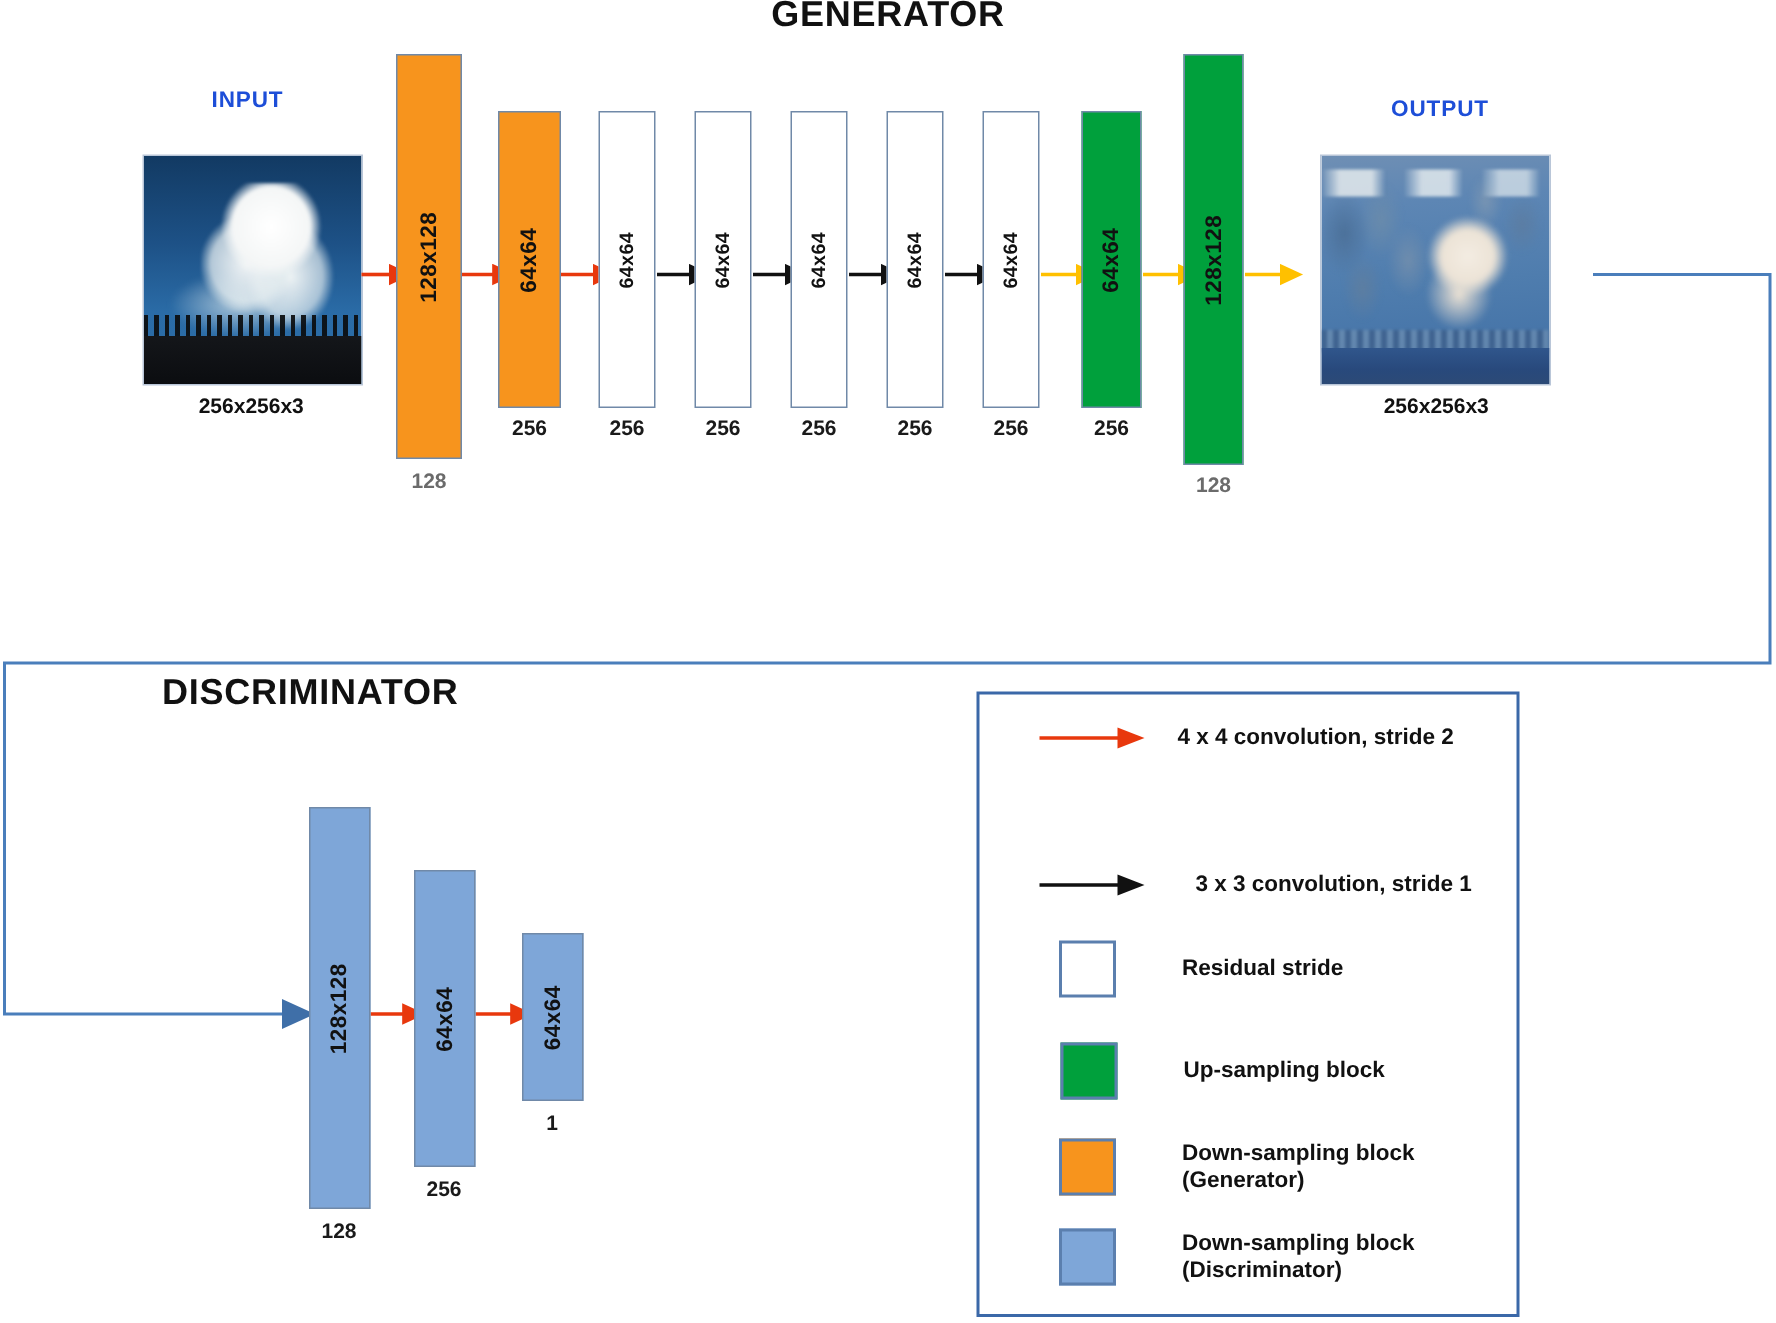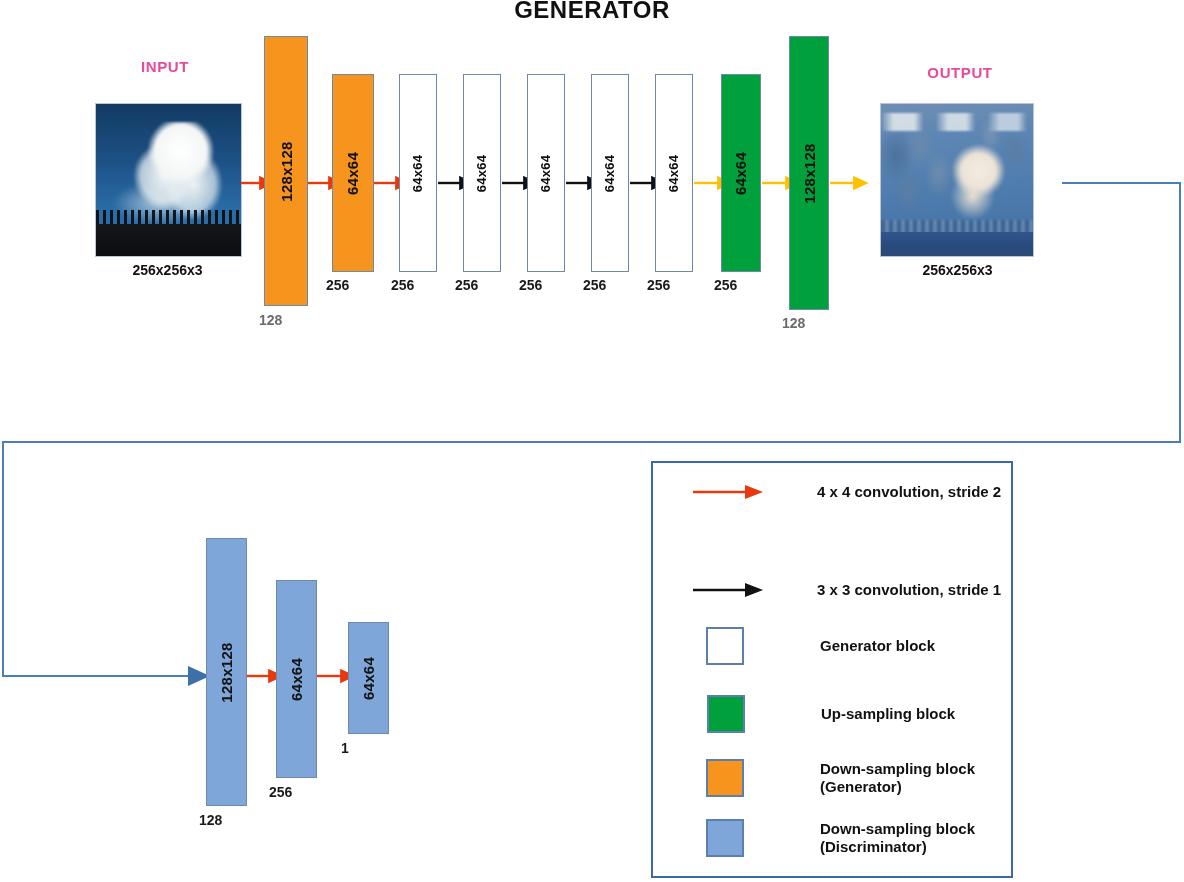--- a/index.html
+++ b/index.html
@@ -32,21 +32,21 @@
     white-space: nowrap;
   }
   #gen-title { left: 0; top: -4px; width: 1184px; text-align: center; }
   #disc-title { left: 108px; top: 448px; }
 
   
   .io-title {
     font-weight: bold;
     font-size: 15px;
     letter-spacing: 0.6px;
-    color: #ec4899;
+    color: #1d4ed8;
     white-space: nowrap;
     text-align: center;
   }
   .io-caption {
     font-weight: bold;
     font-size: 14px;
     color: #111111;
     white-space: nowrap;
     text-align: center;
   }
@@ -151,38 +151,37 @@
   .blk-green  { background: #00a03c; }
   .blk-white  { background: #ffffff; }
   .blk-blue   { background: #7ea6d8; }
 
   .chan-label {
     position: absolute;
     font-weight: bold;
     font-size: 14px;
     color: #1a1a1a;
     white-space: nowrap;
-    text-align: left;
+    text-align: center;
   }
   .chan-label.muted { color: #6b6b6b; font-weight: bold; }
 
   
   #legend-box {
     position: absolute;
     left: 651px; top: 461px;
     width: 362px; height: 417px;
     box-sizing: border-box;
     border: 2px solid #3b68a8;
     background: #ffffff;
   }
   .legend-row {
     position: absolute;
     display: flex;
     align-items: center;
-    gap: 32px;
   }
   .legend-swatch {
     width: 38px; height: 38px;
     box-sizing: border-box;
     border: 2px solid #5b7fae;
     flex: 0 0 auto;
   }
   .sw-white { background: #ffffff; }
   .sw-green { background: #00a03c; }
   .sw-orange{ background: #f7941d; }
@@ -200,20 +199,21 @@
 <body>
 
 <div id="canvas">
 
   <svg class="abs" width="1184" height="882" style="left:0;top:0;">
     <polyline points="1062,183 1180,183 1180,442 3,442 3,676 188,676" fill="none" stroke="#4a7ebb" stroke-width="2"></polyline>
     <polygon points="188,666 210,676 188,686" fill="#3f6fa8"></polygon>
   </svg>
 
   <div class="abs section-title" id="gen-title">GENERATOR</div>
+  <div class="abs section-title" id="disc-title">DISCRIMINATOR</div>
 
   <div class="abs io-title" style="left:85px; top:58px; width:160px;">INPUT</div>
   <div class="thumb" id="input-photo" style="left:95px; top:103px; width:145px; height:152px;">
     <div class="layer sky"></div>
     <div class="layer haze"></div>
     <div class="layer cloud"></div>
     <div class="layer treeline"></div>
     <div class="layer ground"></div>
   </div>
   <div class="abs io-caption" style="left:85px; top:262px; width:165px;">256x256x3</div>
@@ -331,26 +331,26 @@
       </svg>
       <span class="legend-text" style="margin-left:20px;">4 x 4 convolution, stride 2</span>
     </div>
 
 
     <div class="legend-row" style="left:38px; top:118px;">
       <svg class="legend-arrow" viewBox="0 0 74 18">
         <line x1="2" y1="9" x2="56" y2="9" stroke="#111111" stroke-width="2.4"></line>
         <polygon points="54,2 72,9 54,16" fill="#111111"></polygon>
       </svg>
-      <span class="legend-text" style="margin-left:20px;">3 x 3 convolution, stride 1</span>
+      <span class="legend-text" style="margin-left:32px;">3 x 3 convolution, stride 1</span>
     </div>
 
     <div class="legend-row" style="left:53px; top:164px;">
       <span class="legend-swatch sw-white"></span>
-      <span class="legend-text" style="margin-left:44px;">Generator block</span>
+      <span class="legend-text" style="margin-left:44px;">Residual stride</span>
     </div>
 
     <div class="legend-row" style="left:54px; top:232px;">
       <span class="legend-swatch sw-green"></span>
       <span class="legend-text" style="margin-left:44px;">Up-sampling block</span>
     </div>
 
     <div class="legend-row" style="left:53px; top:296px;">
       <span class="legend-swatch sw-orange"></span>
       <span class="legend-text" style="margin-left:44px;">Down-sampling block

